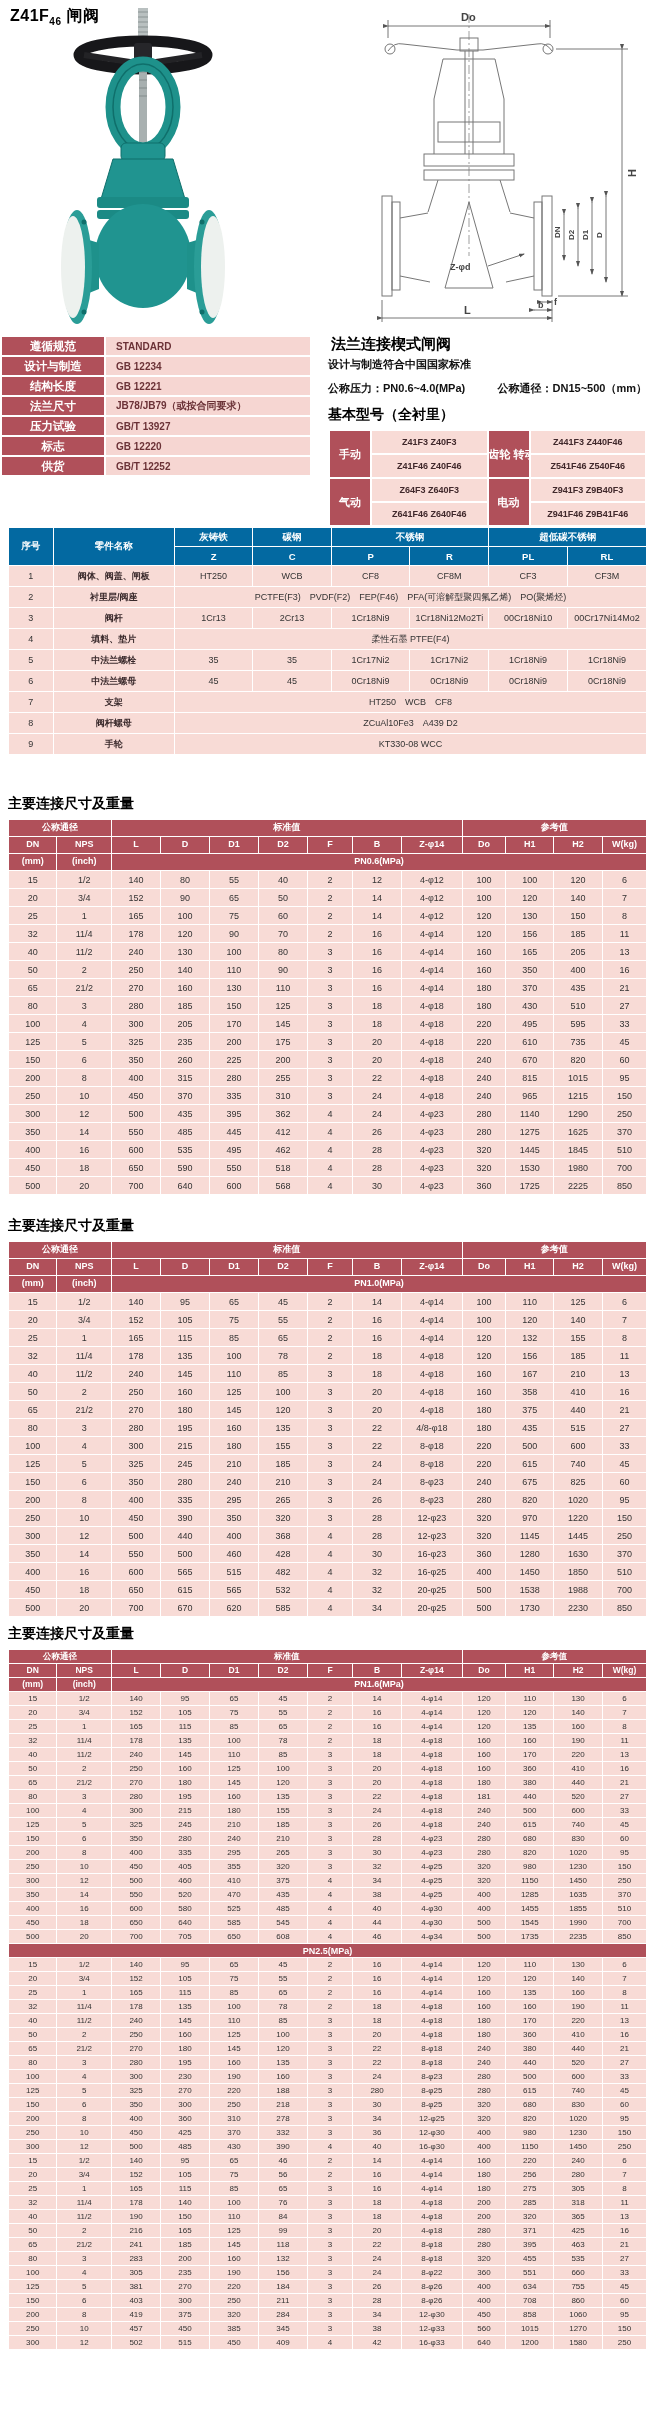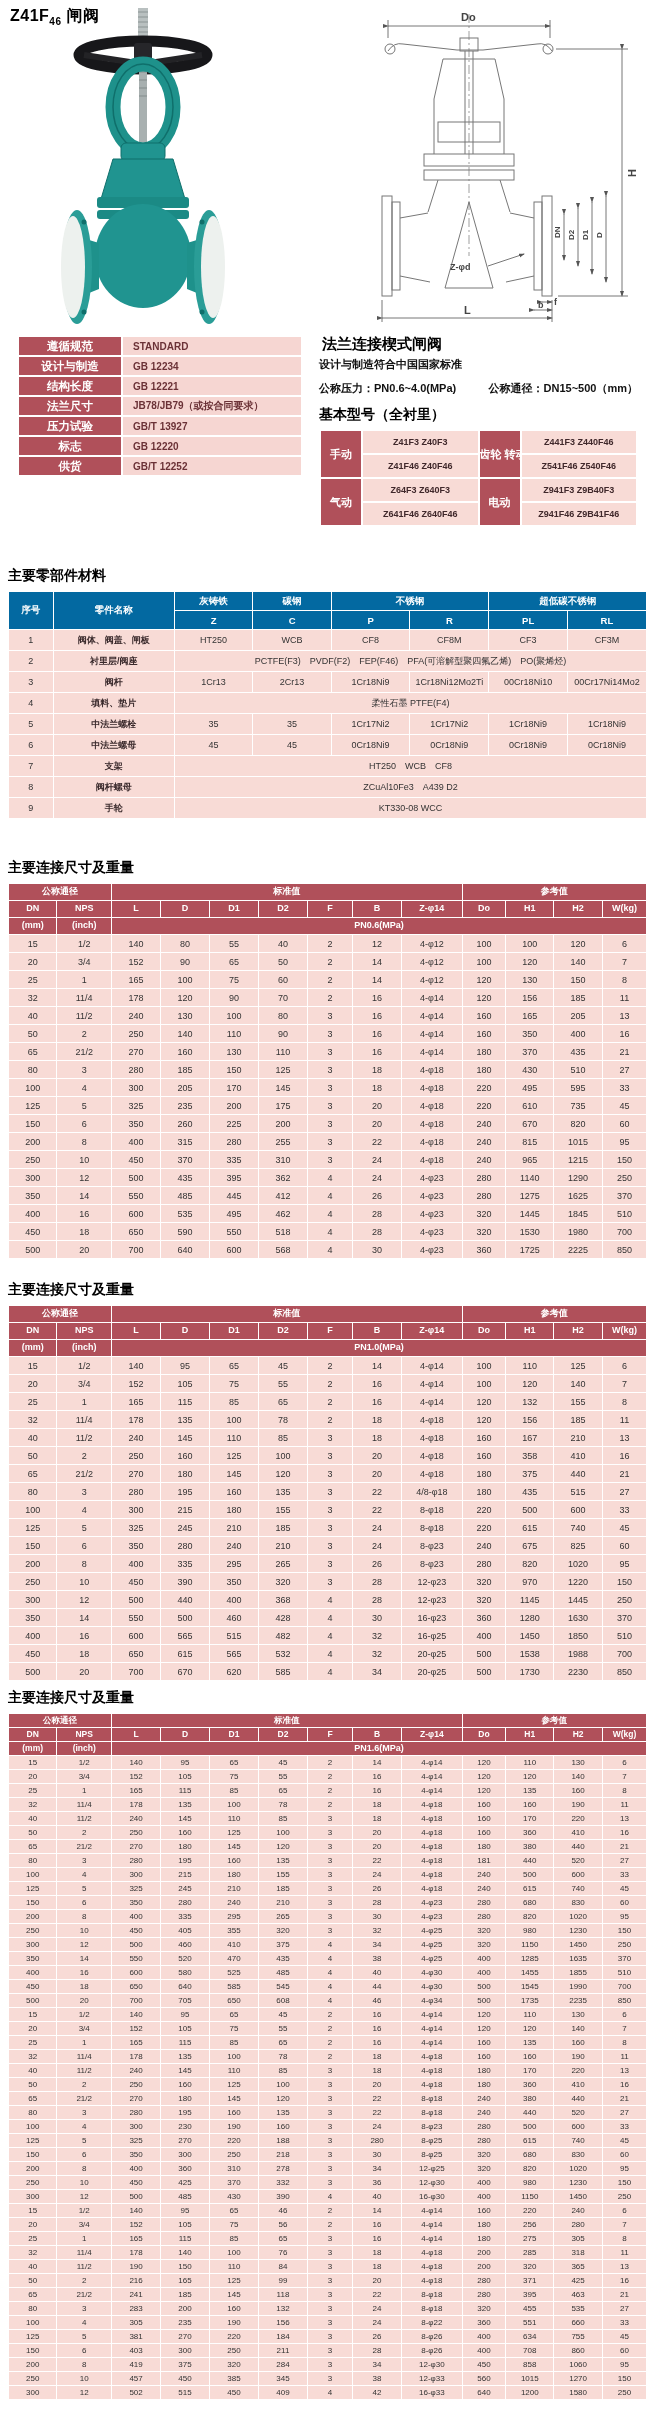--- a/index.html
+++ b/index.html
@@ -6,21 +6,21 @@
   html,body{background:#fff}
   body{width:655px;font-family:"Liberation Sans","DejaVu Sans",sans-serif;color:#222}
   .page{position:relative;width:655px;height:2418px;background:#fff;overflow:hidden}
   .top{position:relative;height:335px}
   .title{position:absolute;left:10px;top:6px;font-size:16px;font-weight:bold;color:#000;letter-spacing:.5px}
   .title sub{font-size:10px}
   .photo{position:absolute;left:52px;top:2px}
   .ldraw{position:absolute;left:292px;top:4px}
   table{border-collapse:collapse;table-layout:fixed}
   th,td{overflow:hidden;white-space:nowrap}
-  .row2{display:flex;gap:16px;padding:0 17px;align-items:flex-start}
+  .row2{display:flex;gap:16px;padding:0 0;align-items:flex-start}
   
   .spec{width:312px}
   .spec th{background:#b0505a;color:#fff;font-size:11.5px;font-weight:bold;width:104px;height:20px;border:2px solid #fff}
   .spec td{background:#f6d6d2;color:#6b3237;font-size:10px;font-weight:bold;text-align:left;padding-left:10px;height:20px;border:2px solid #fff}
   
   .info{width:319px}
   .info h2{font-size:15px;font-weight:bold;color:#000;margin:0 3px 3px}
   .l1{font-size:11px;font-weight:bold;color:#111}
   .l2{font-size:11px;font-weight:bold;color:#111;display:flex;justify-content:space-between;margin-top:9px}
   .models-h{font-size:14px;font-weight:bold;color:#000;margin:10px 0 5px}
@@ -223,21 +223,20 @@
             </tr>
      <tr>
               <td>Z641F46  Z640F46</td>
               <td>Z941F46  Z9B41F46</td>
             </tr>
           </tbody>
         </table>
     </div>
   </div>
 
-  <h2 class="sec-h g-mat">主要零部件材料</h2>
   <table class="mat">
       <colgroup>
         <col style="width:7%">
         <col style="width:19%">
         <col style="width:12.3%">
         <col style="width:12.3%">
         <col style="width:12.3%">
         <col style="width:12.4%">
         <col style="width:12.3%">
         <col style="width:12.4%">
@@ -1266,20 +1265,23 @@
           <td>608</td>
           <td>4</td>
           <td>46</td>
           <td>4-φ34</td>
           <td>500</td>
           <td>1735</td>
           <td>2235</td>
           <td>850</td>
         </tr>
         <tr>
+          <td colspan="13" class="band">PN2.5(MPa)</td>
+        </tr>
+        <tr>
           <td>15</td>
           <td>1/2</td>
           <td>140</td>
           <td>95</td>
           <td>65</td>
           <td>45</td>
           <td>2</td>
           <td>16</td>
           <td>4-φ14</td>
           <td>120</td>

